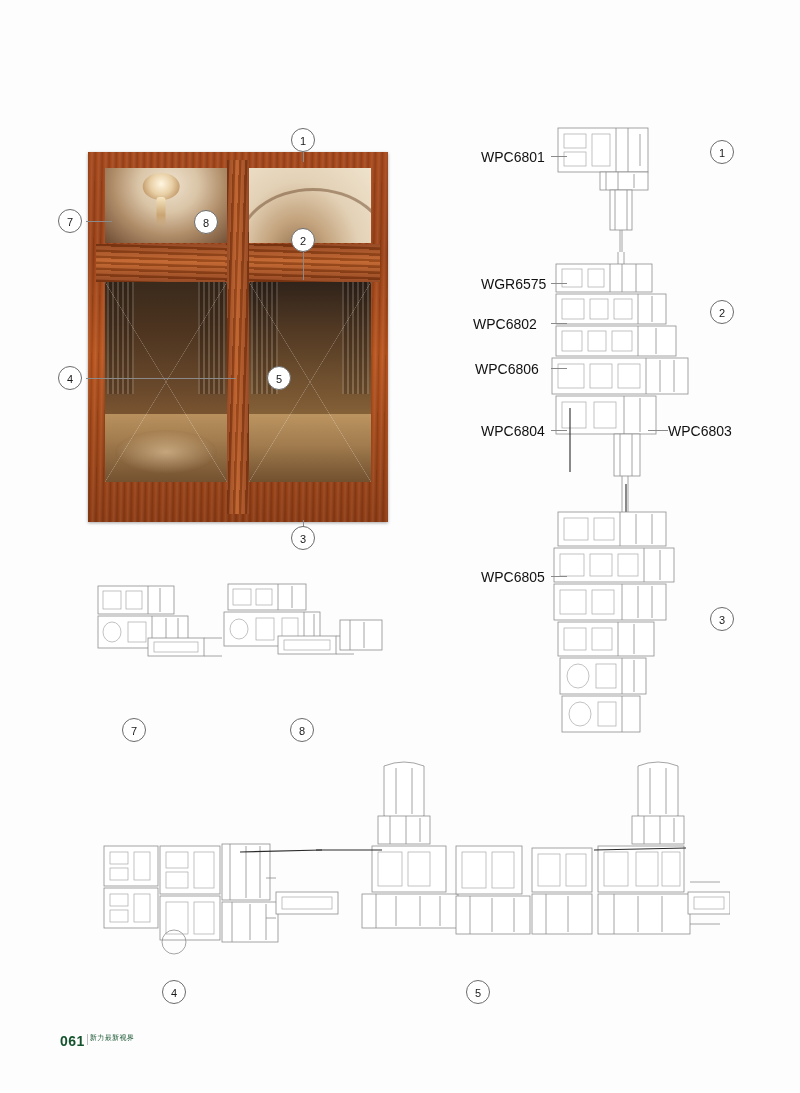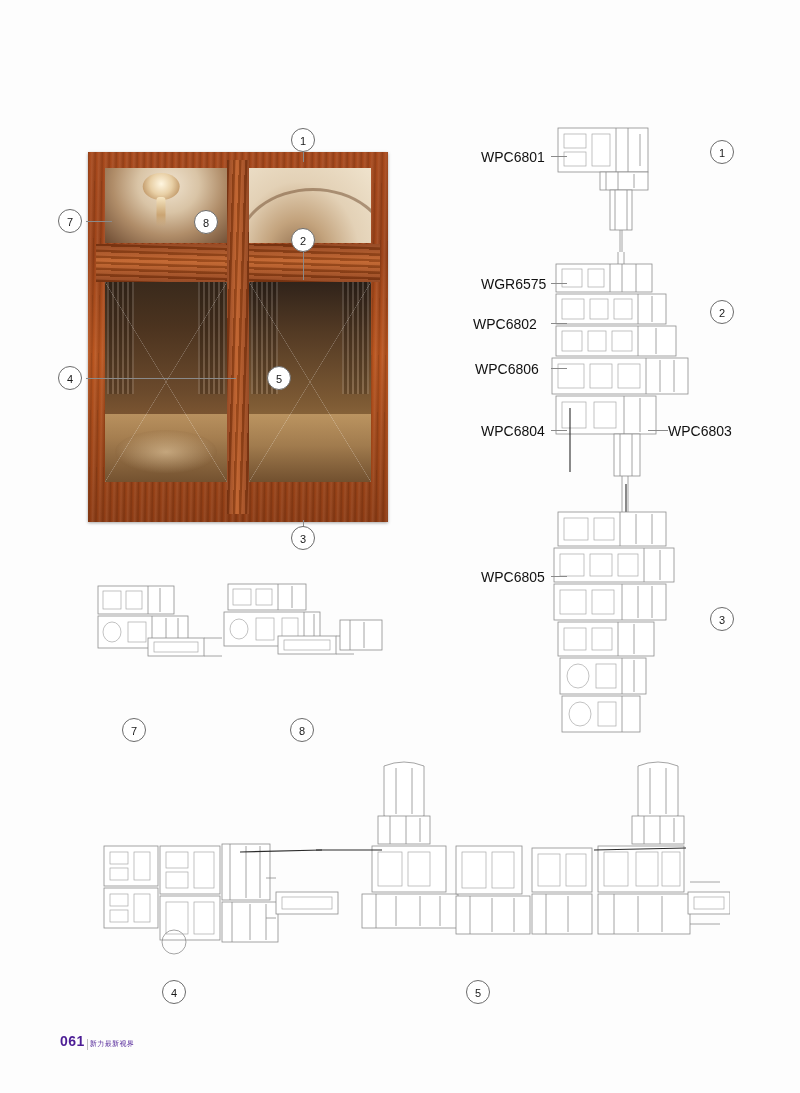--- a/index.html
+++ b/index.html
@@ -156,23 +156,23 @@
     white-space: nowrap;
     z-index: 6;
   }
 
   
   .footer {
     position: absolute;
     left: 60px;
     bottom: 44px;
     display: flex;
-    align-items: flex-end;
+    align-items: flex-start;
     gap: 2px;
-    color: #4c1d95;
+    color: #14532d;
   }
   .footer .pageno {
     font-size: 14px;
     font-weight: bold;
     letter-spacing: 0.5px;
   }
   .footer .sep {
     width: 1px;
     height: 11px;
     background: #bdbdbd;

